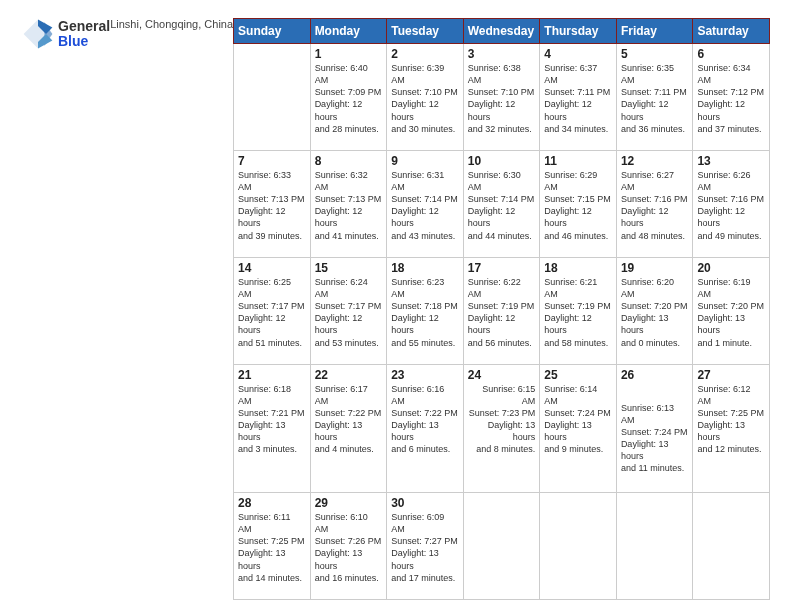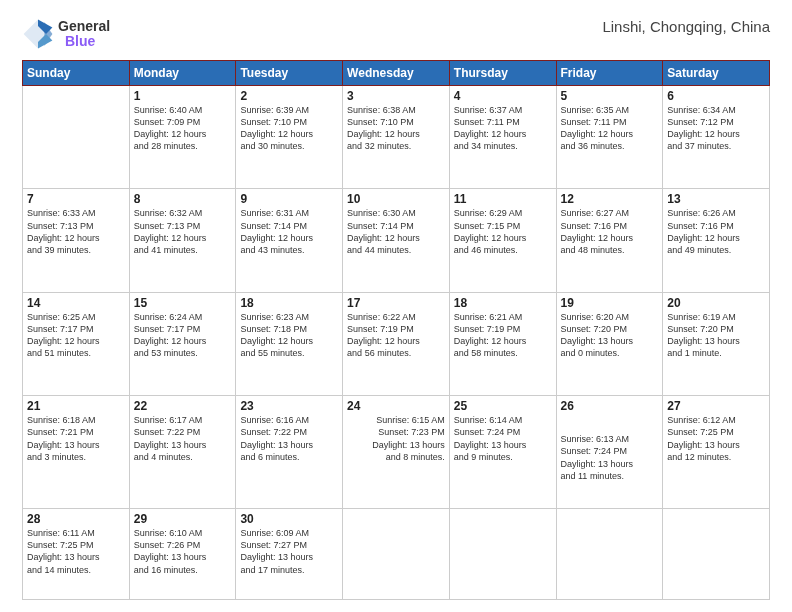--- a/index.html
+++ b/index.html
@@ -8,21 +8,21 @@
       background: #fff;
       width: 792px;
       height: 612px;
       overflow: hidden;
     }
     .page {
       width: 792px;
       height: 612px;
       padding: 18px 22px 12px 22px;
       display: flex;
-      flex-direction: column;
+      flex-direction: row;
     }
     .header {
       display: flex;
       justify-content: space-between;
       align-items: flex-start;
       margin-bottom: 10px;
     }
     .logo {
       display: flex;
       align-items: center;
@@ -34,38 +34,37 @@
       line-height: 1.1;
     }
     .logo-general {
       font-size: 14px;
       font-weight: bold;
       color: #333;
     }
     .logo-blue {
       font-size: 14px;
       font-weight: bold;
-      color: #8b5cf6;
-      margin-left: 7px;
+      color: #1d4ed8;
     }
     .logo-icon {
       width: 32px;
       height: 32px;
     }
     .title-section {
       text-align: right;
     }
     .title-month {
       font-size: 32px;
       font-weight: bold;
       color: #222;
       line-height: 1.1;
     }
     .title-location {
-      font-size: 15px;
+      font-size: 11px;
       color: #444;
     }
     .calendar {
       flex: 1;
       border: 1px solid #ccc;
       border-collapse: collapse;
       width: 100%;
       table-layout: fixed;
     }
     .calendar th {

